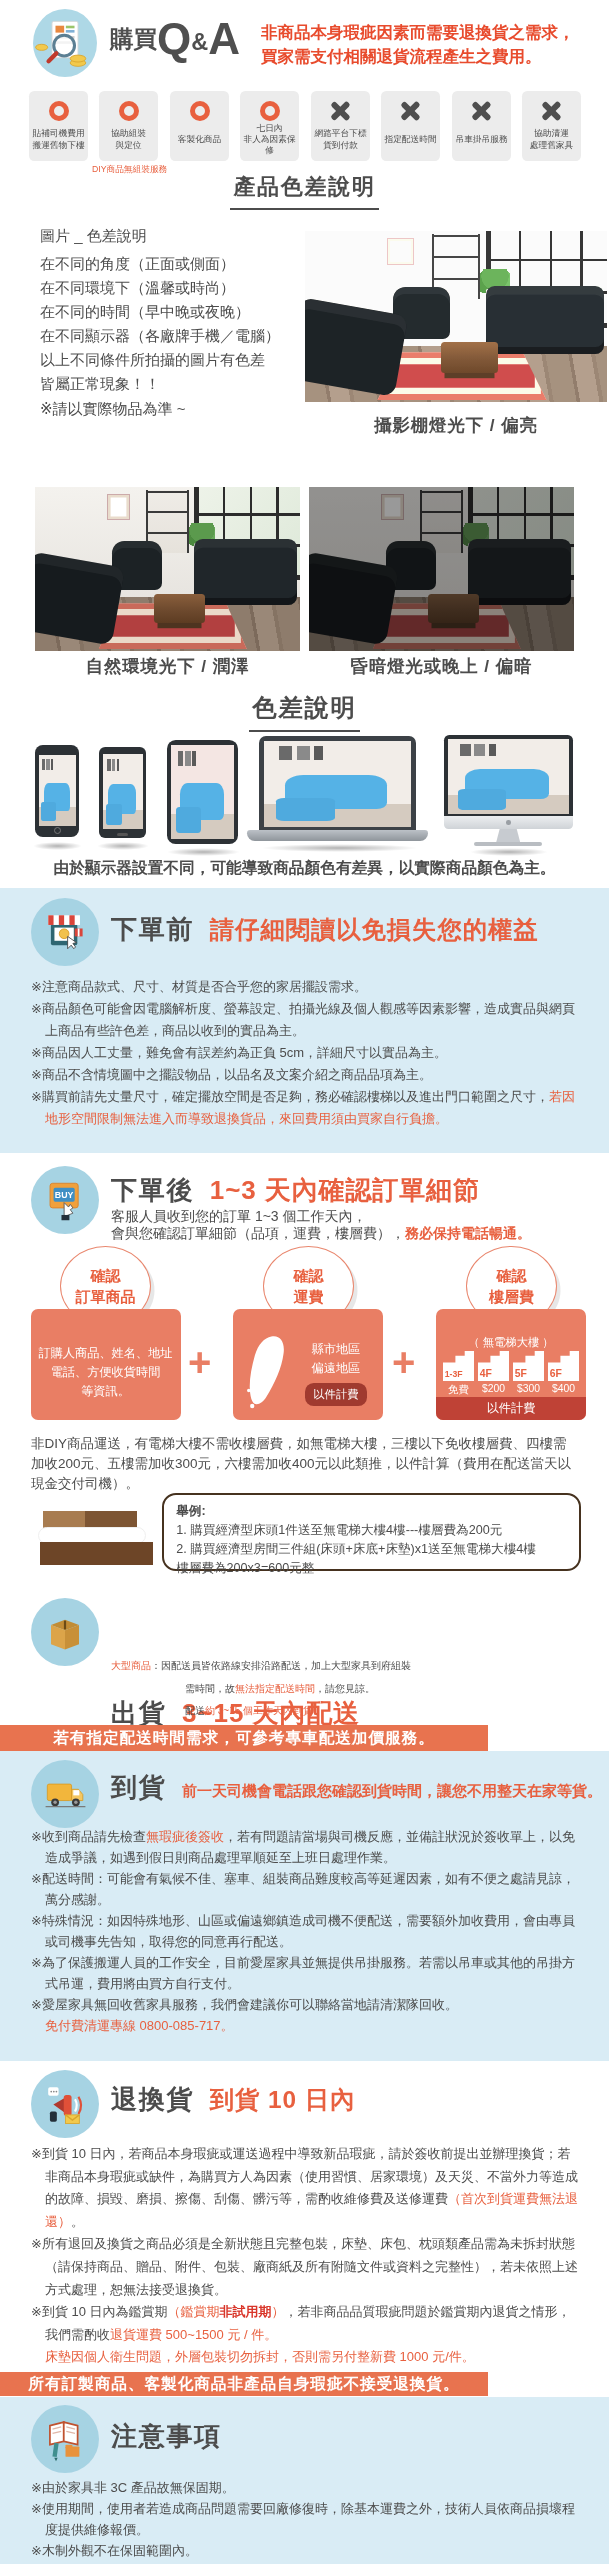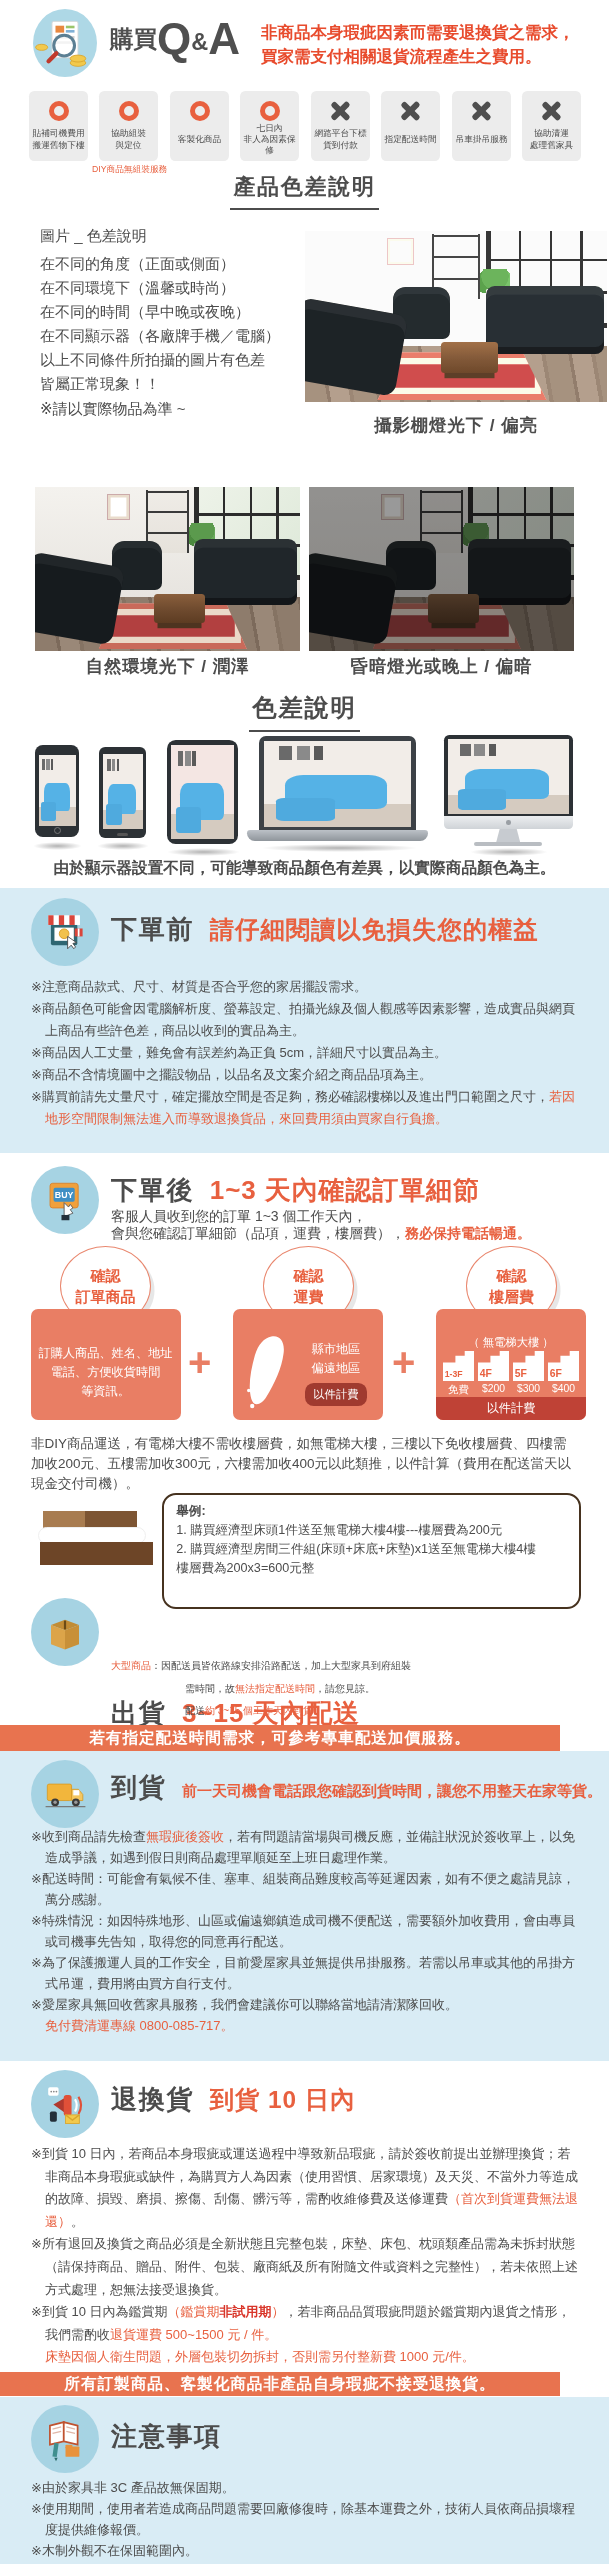--- a/index.html
+++ b/index.html
@@ -66,21 +66,21 @@
   .ms .art{position:absolute;left:10%;top:6%;width:30%;height:16%;background:
       linear-gradient(90deg,#6a6a6a 0 30%,transparent 30% 40%,#8a8a8a 40% 70%,transparent 70% 80%,#5a5a5a 80%);}
   .ms .sf{position:absolute;left:14%;bottom:20%;width:70%;height:40%;background:#55b2e6;border-radius:18% 18% 10% 10%/30% 30% 18% 18%;box-shadow:inset 0 -30% 0 rgba(0,0,0,.05), inset 0 5.2px 0 rgba(255,255,255,.25);}
   .ms .ch{position:absolute;left:8%;bottom:6%;width:40%;height:28%;background:#4faade;border-radius:14%;}
   .ms.pink{background:#f4e6e3;}
   .dev-shadow{position:absolute;height:7.8px;border-radius:50%;background:radial-gradient(ellipse at center,rgba(0,0,0,.3),rgba(0,0,0,0) 70%);}
   .disp-note{position:absolute;left:0;top:858px;width:609px;text-align:center;font-size:15.7px;font-weight:bold;color:#4c4c4c;}
 
   
   .blue-band{position:absolute;left:0;width:609px;background:#d9ecf5;}
-  .orange-band{position:absolute;left:0;width:560px;background:#e8734f;color:#fff;text-align:center;font-weight:bold;font-size:15.7px;display:flex;align-items:center;justify-content:center;letter-spacing:0.9px;}
+  .orange-band{position:absolute;left:0;width:488px;background:#e8734f;color:#fff;text-align:center;font-weight:bold;font-size:15.7px;display:flex;align-items:center;justify-content:center;letter-spacing:0.9px;}
 
   .sec-circle{position:absolute;width:68px;height:68px;border-radius:50%;background:#a6d3e3;display:flex;align-items:center;justify-content:center;}
   .sec-head{position:absolute;display:flex;align-items:baseline;gap:15.7px;}
   .sec-head .st{font-size:26px;font-weight:bold;color:#4c4c4c;letter-spacing:1.7px;}
   .sec-head .so{font-size:24.4px;font-weight:bold;color:#e8603f;letter-spacing:0.9px;}
   .sec-head .so.small{font-size:15px;letter-spacing:0;}
 
   .bullets{position:absolute;font-size:13px;color:#4c4c4c;}
   .bullets p{margin:0;padding-left:14px;text-indent:-14px;}
   .o{color:#e8603f;}
@@ -90,21 +90,21 @@
   .card{position:absolute;width:150px;height:111px;background:#e97e64;border-radius:7px;color:#fff;}
   .oval{position:absolute;width:91px;height:80px;background:#fff;border:1.7px solid #e8twenty;border:1.7px solid #e9876e;border-radius:50%;display:flex;flex-direction:column;align-items:center;justify-content:center;color:#e8603f;font-size:15px;font-weight:bold;line-height:21px;box-shadow:3.5px 4.4px 0 rgba(120,120,120,.18);}
   .plus{position:absolute;color:#e97e64;font-size:40px;font-weight:bold;}
   .card .body{position:absolute;left:0;right:0;top:30px;text-align:center;font-size:12.2px;line-height:19px;}
   .badge{display:inline-block;background:#a03a2f;border-radius:8.7px;padding:1.7px 8.7px;font-size:11.3px;}
   .card3-foot{position:absolute;left:0;right:0;bottom:0;height:22.6px;background:#bf4236;border-radius:0 0 7px 7px;text-align:center;font-size:12.2px;line-height:22.6px;}
   .stair{position:relative;width:31px;height:30px;background:#fff;clip-path:polygon(0 38%,40% 38%,40% 16%,70% 16%,70% 0,100% 0,100% 100%,0 100%);}
   .stair b{position:absolute;left:1.7px;bottom:1.7px;font-size:8.7px;color:#e8603f;}
   .fee{font-size:10.4px;color:#fff;margin-top:1.7px;text-align:center;}
   .fee-note{position:absolute;left:31px;width:547px;font-size:13.5px;line-height:20px;color:#4c4c4c;}
-  .example-box{position:absolute;left:162px;top:1493px;width:419px;height:116px;border:2.6px solid #46321f;border-radius:14px;padding:7px 12.2px;font-size:12.6px;line-height:19px;color:#4c4c4c;}
+  .example-box{position:absolute;left:162px;top:1493px;width:419px;height:78px;border:2.6px solid #46321f;border-radius:14px;padding:7px 12.2px;font-size:12.6px;line-height:19px;color:#4c4c4c;}
   .bed{position:absolute;left:38px;top:1511px;width:115px;height:56px;}
   .bed .head{position:absolute;left:5.2px;top:0;width:94px;height:22.6px;background:linear-gradient(90deg,#a87c50 0 45%,#7d5533 45%);}
   .bed .matt{position:absolute;left:0;top:15.7px;width:108px;height:17.4px;background:#fff;border:1.7px solid #efefef;border-radius:8.7px;}
   .bed .base{position:absolute;left:1.7px;top:31px;width:113px;height:22.6px;background:#6d4527;}
 
   .ship-text{position:absolute;left:111px;top:1655px;width:479px;font-size:10px;line-height:22.6px;color:#4c4c4c;}
   .ship-text p{margin:0;}
   .ship-text .ind{padding-left:74px;}
 </style>
 </head>

